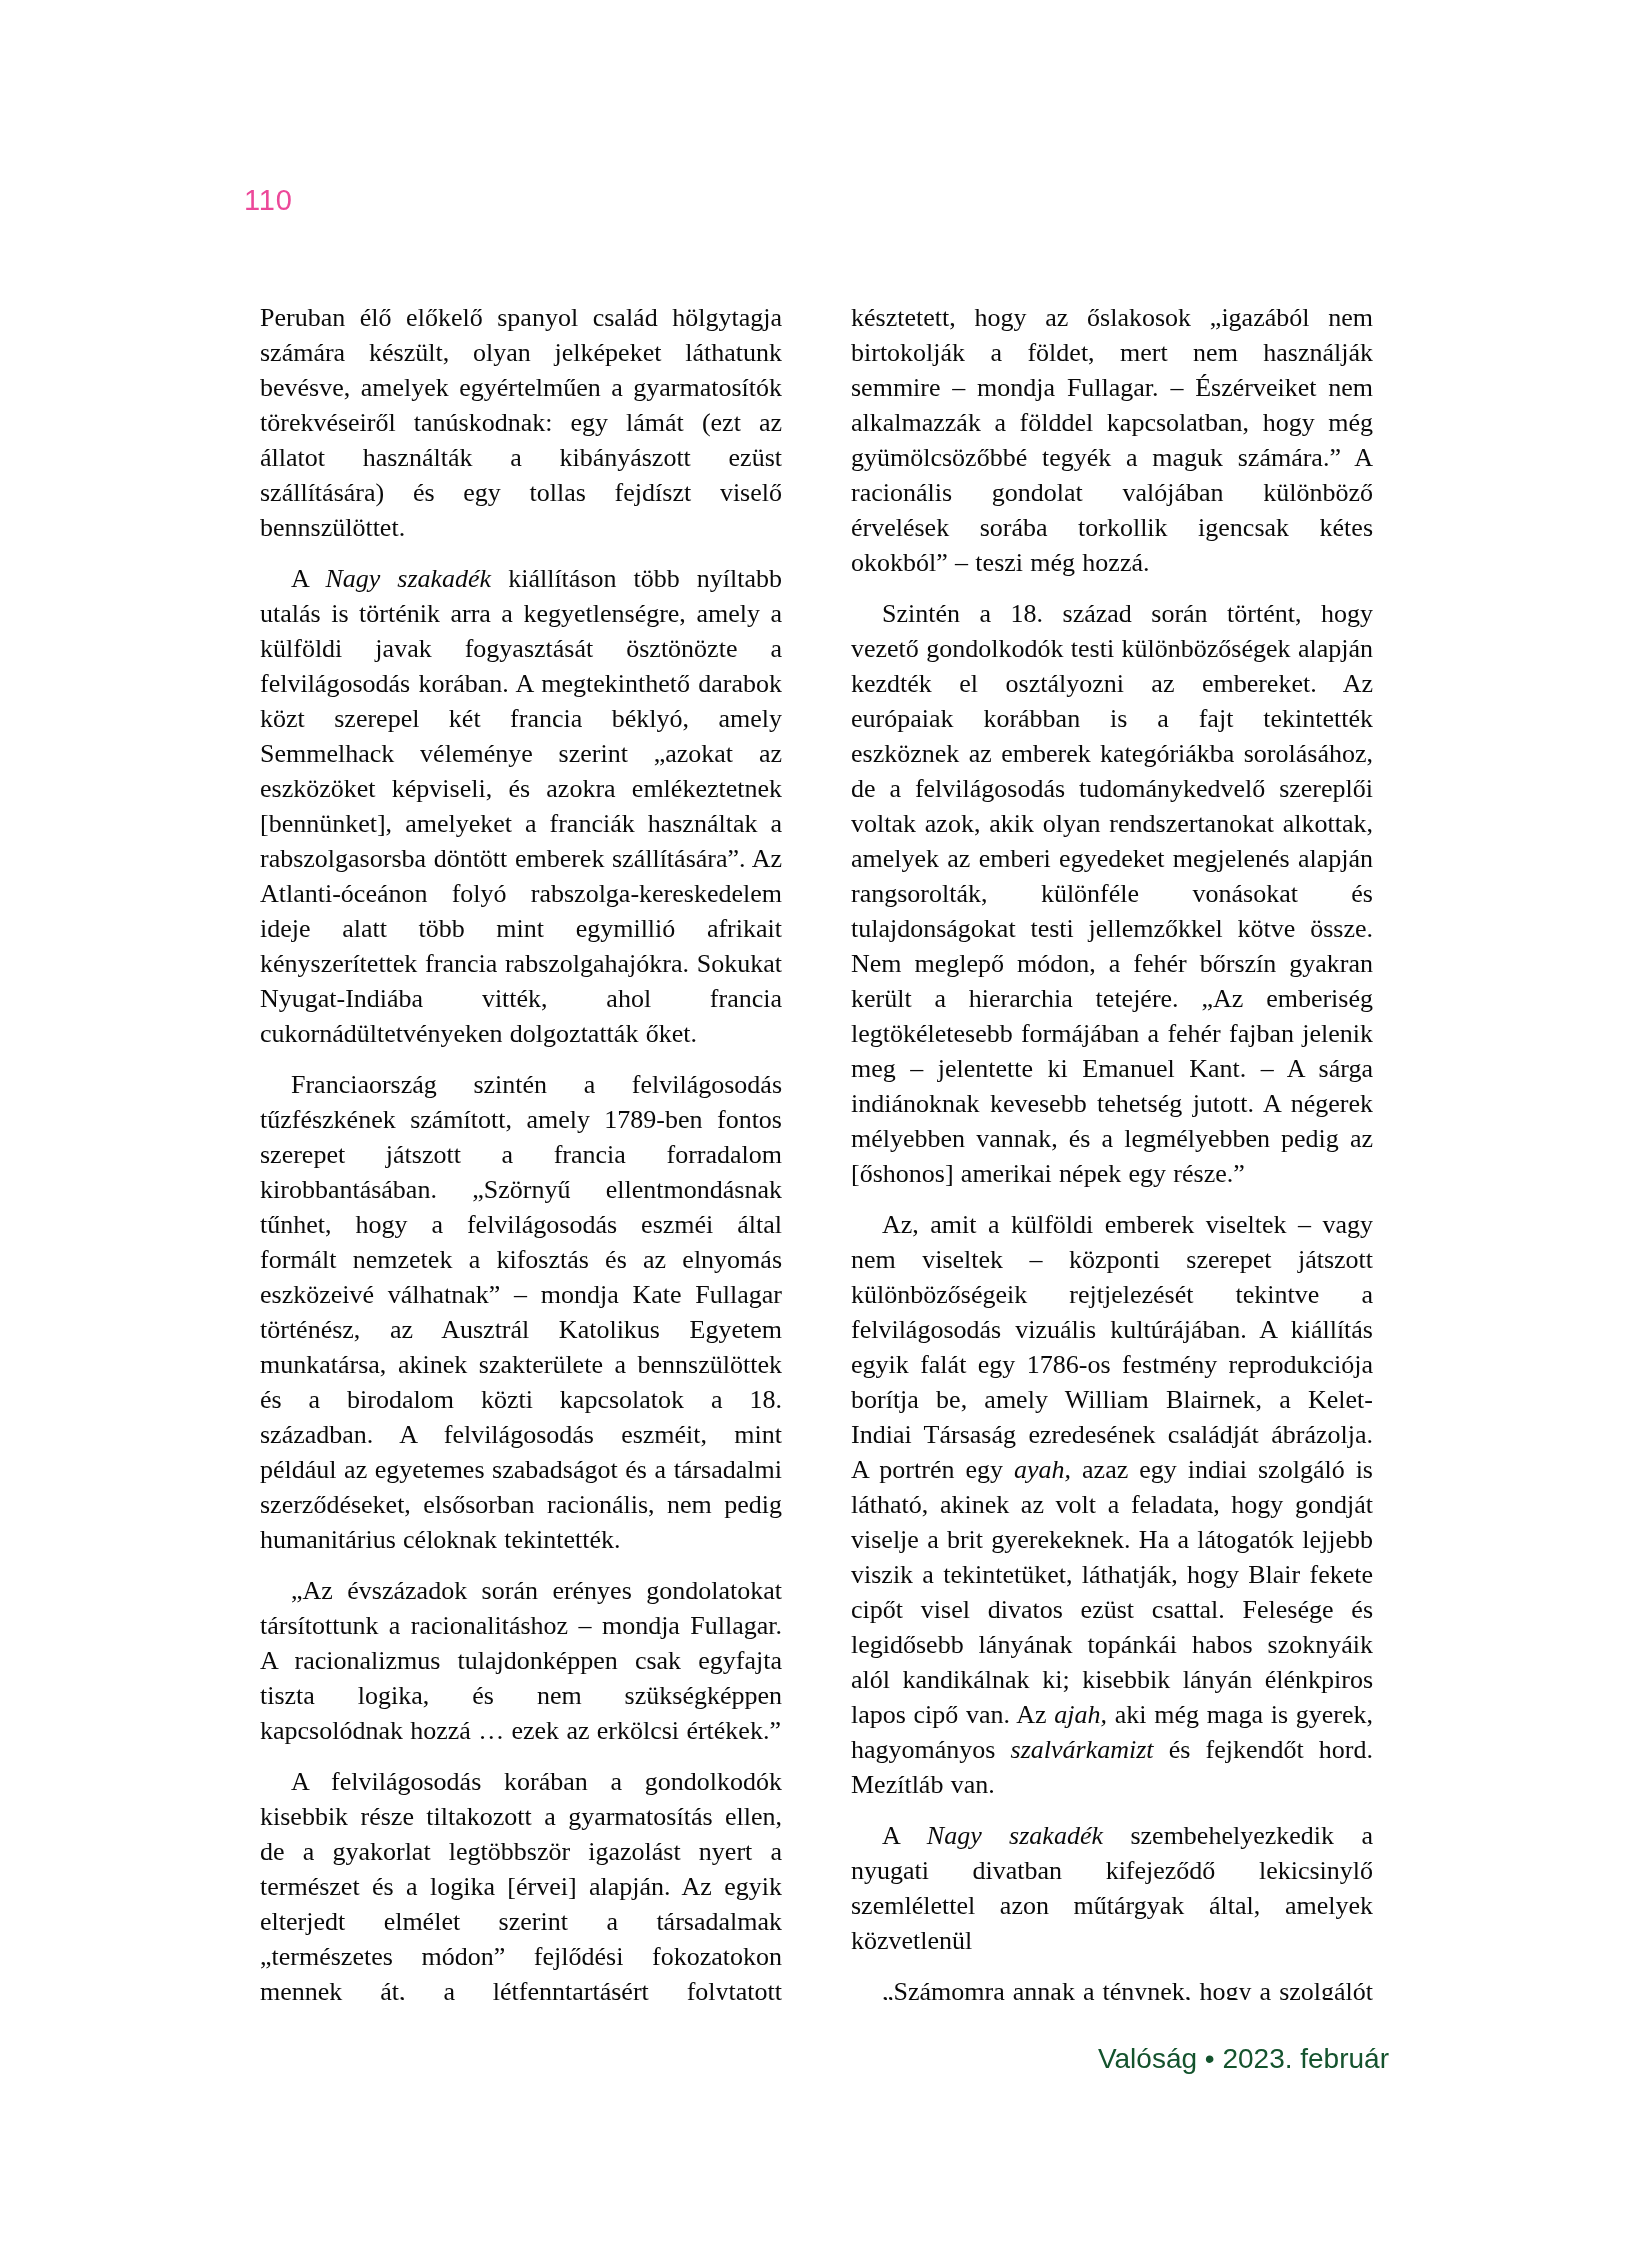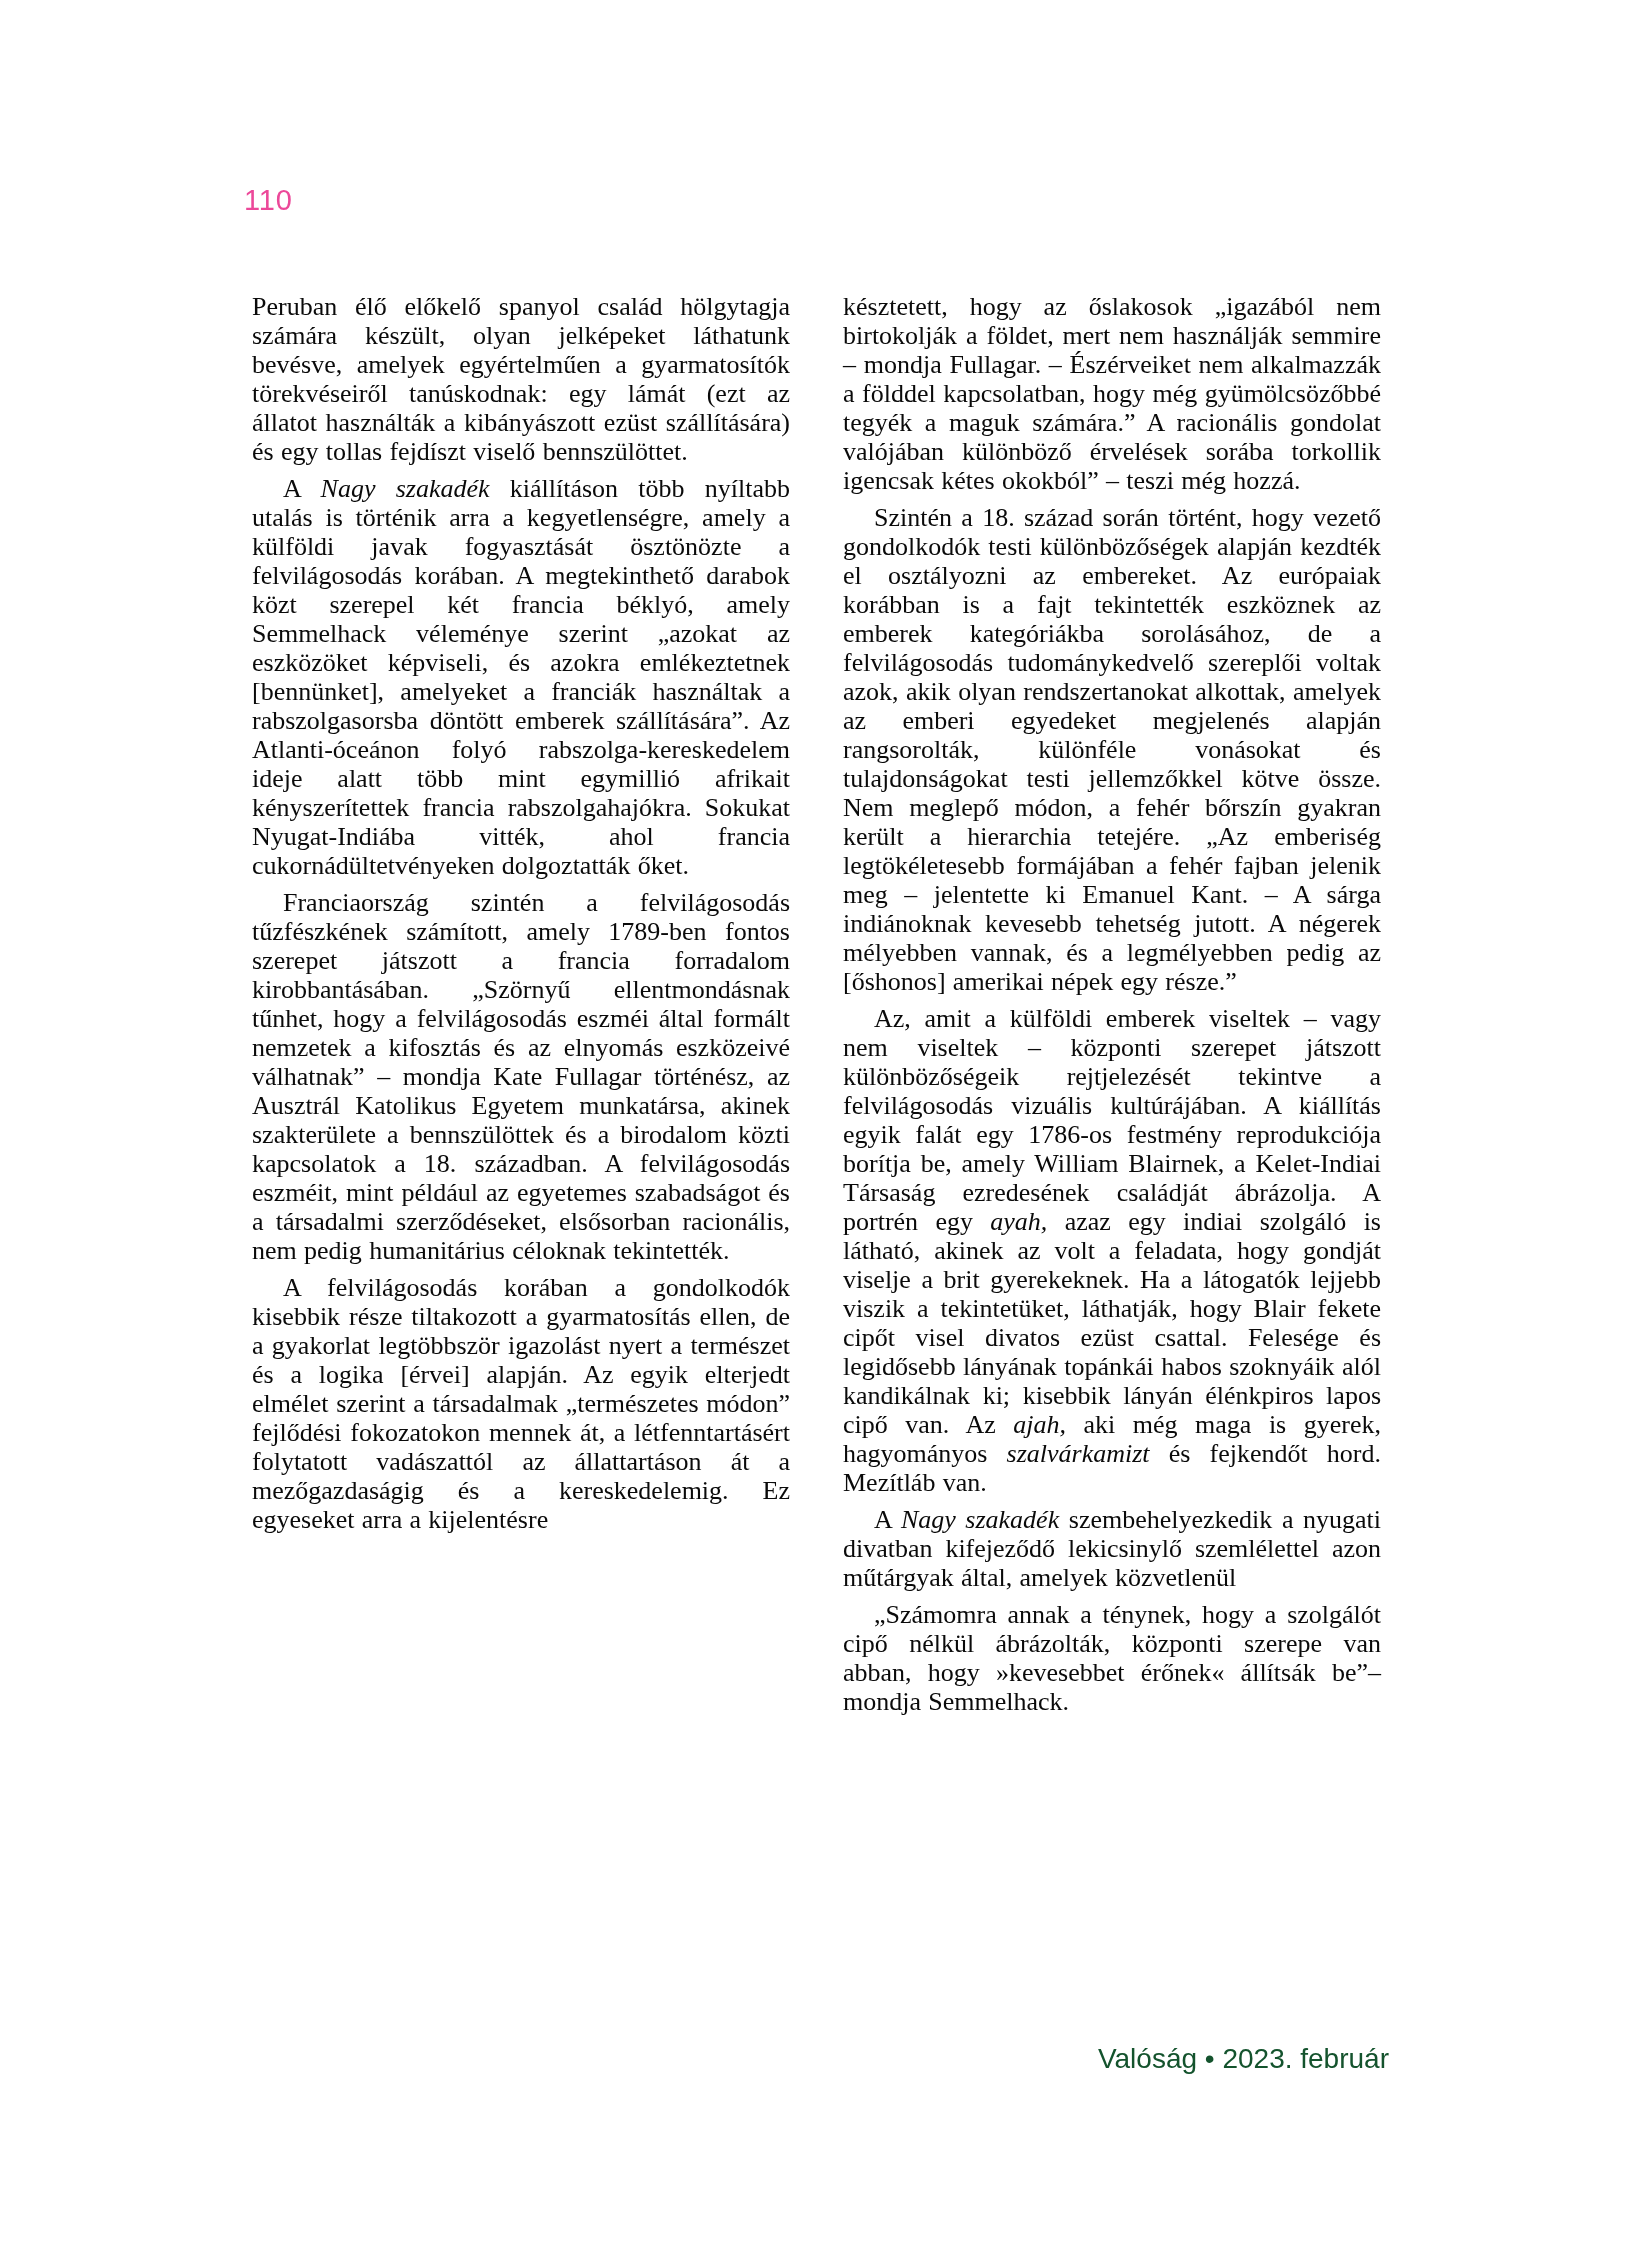--- a/index.html
+++ b/index.html
@@ -30,23 +30,23 @@
     display: flex;
     gap: 37px;
     overflow: hidden;
   }
   .column {
     width: 554px;
     height: 100%;
     overflow: hidden;
   }
   .para {
-    margin: 8px;
+    margin: 16px;
     font-size: 26px;
-    line-height: 29px;
+    line-height: 35px;
     text-align: justify;
     text-indent: 31px;
     word-spacing: 0.8px;
   }
   .para.no-indent { text-indent: 0; }
   .it { font-style: italic; }
   .footer {
     position: absolute;
     top: 2043px;
     right: 239px;
@@ -59,20 +59,21 @@
 <body>
 
 <div class="page">
   <div class="page-number">110</div>
 
   <div class="text-columns">
     <div class="column">
         <p class="para no-indent"><span>Peruban élő előkelő spanyol család hölgytagja számára készült, olyan jelképeket láthatunk bevésve, amelyek egyértelműen a gyarmatosítók törekvéseiről tanúskodnak: egy lámát (ezt az állatot használták a kibányászott ezüst szállítására) és egy tollas fejdíszt viselő bennszülöttet.</span></p>
         <p class="para"><span>A </span><span class="it">Nagy szakadék</span><span> kiállításon több nyíltabb utalás is történik arra a kegyetlenségre, amely a külföldi javak fogyasztását ösztönözte a felvilágosodás korában. A megtekinthető darabok közt szerepel két francia béklyó, amely Semmelhack véleménye szerint „azokat az eszközöket képviseli, és azokra emlékeztetnek [bennünket], amelyeket a franciák használtak a rabszolgasorsba döntött emberek szállítására”. Az Atlanti-óceánon folyó rabszolga-kereskedelem ideje alatt több mint egymillió afrikait kényszerítettek francia rabszolgahajókra. Sokukat Nyugat-Indiába vitték, ahol francia cukornádültetvényeken dolgoztatták őket.</span></p>
         <p class="para"><span>Franciaország szintén a felvilágosodás tűzfészkének számított, amely 1789-ben fontos szerepet játszott a francia forradalom kirobbantásában. „Szörnyű ellentmondásnak tűnhet, hogy a felvilágosodás eszméi által formált nemzetek a kifosztás és az elnyomás eszközeivé válhatnak” – mondja Kate Fullagar történész, az Ausztrál Katolikus Egyetem munkatársa, akinek szakterülete a bennszülöttek és a birodalom közti kapcsolatok a 18. században. A felvilágosodás eszméit, mint például az egyetemes szabadságot és a társadalmi szerződéseket, elsősorban racionális, nem pedig humanitárius céloknak tekintették.</span></p>
+        <p class="para"><span>„Az évszázadok során erényes gondolatokat társítottunk a racionalitáshoz – mondja Fullagar. A racionalizmus tulajdonképpen csak egyfajta tiszta logika, és nem szükségképpen kapcsolódnak hozzá … ezek az erkölcsi értékek.”</span></p>
         <p class="para"><span>A felvilágosodás korában a gondolkodók kisebbik része tiltakozott a gyarmatosítás ellen, de a gyakorlat legtöbbször igazolást nyert a természet és a logika [érvei] alapján. Az egyik elterjedt elmélet szerint a társadalmak „természetes módon” fejlődési fokozatokon mennek át, a létfenntartásért folytatott vadászattól az állattartáson át a mezőgazdaságig és a kereskedelemig. Ez egyeseket arra a kijelentésre</span></p>
       </div>
     <div class="column">
         <p class="para no-indent"><span>késztetett, hogy az őslakosok „igazából nem birtokolják a földet, mert nem használják semmire – mondja Fullagar. – Észérveiket nem alkalmazzák a földdel kapcsolatban, hogy még gyümölcsözőbbé tegyék a maguk számára.” A racionális gondolat valójában különböző érvelések sorába torkollik igencsak kétes okokból” – teszi még hozzá.</span></p>
         <p class="para"><span>Szintén a 18. század során történt, hogy vezető gondolkodók testi különbözőségek alapján kezdték el osztályozni az embereket. Az európaiak korábban is a fajt tekintették eszköznek az emberek kategóriákba sorolásához, de a felvilágosodás tudománykedvelő szereplői voltak azok, akik olyan rendszertanokat alkottak, amelyek az emberi egyedeket megjelenés alapján rangsorolták, különféle vonásokat és tulajdonságokat testi jellemzőkkel kötve össze. Nem meglepő módon, a fehér bőrszín gyakran került a hierarchia tetejére. „Az emberiség legtökéletesebb formájában a fehér fajban jelenik meg – jelentette ki Emanuel Kant. – A sárga indiánoknak kevesebb tehetség jutott. A négerek mélyebben vannak, és a legmélyebben pedig az [őshonos] amerikai népek egy része.”</span></p>
         <p class="para"><span>Az, amit a külföldi emberek viseltek – vagy nem viseltek – központi szerepet játszott különbözőségeik rejtjelezését tekintve a felvilágosodás vizuális kultúrájában. A kiállítás egyik falát egy 1786-os festmény reprodukciója borítja be, amely William Blairnek, a Kelet-Indiai Társaság ezredesének családját ábrázolja. A portrén egy </span><span class="it">ayah,</span><span> azaz egy indiai szolgáló is látható, akinek az volt a feladata, hogy gondját viselje a brit gyerekeknek. Ha a látogatók lejjebb viszik a tekintetüket, láthatják, hogy Blair fekete cipőt visel divatos ezüst csattal. Felesége és legidősebb lányának topánkái habos szoknyáik alól kandikálnak ki; kisebbik lányán élénkpiros lapos cipő van. Az </span><span class="it">ajah,</span><span> aki még maga is gyerek, hagyományos </span><span class="it">szalvárkamizt</span><span> és fejkendőt hord. Mezítláb van.</span></p>
         <p class="para"><span>A </span><span class="it">Nagy szakadék</span><span> szembehelyezkedik a nyugati divatban kifejeződő lekicsinylő szemlélettel azon műtárgyak által, amelyek közvetlenül</span></p>
         <p class="para"><span>„Számomra annak a ténynek, hogy a szolgálót cipő nélkül ábrázolták, központi szerepe van abban, hogy »kevesebbet érőnek« állítsák be”– mondja Semmelhack.</span></p>
       </div>
   </div>

